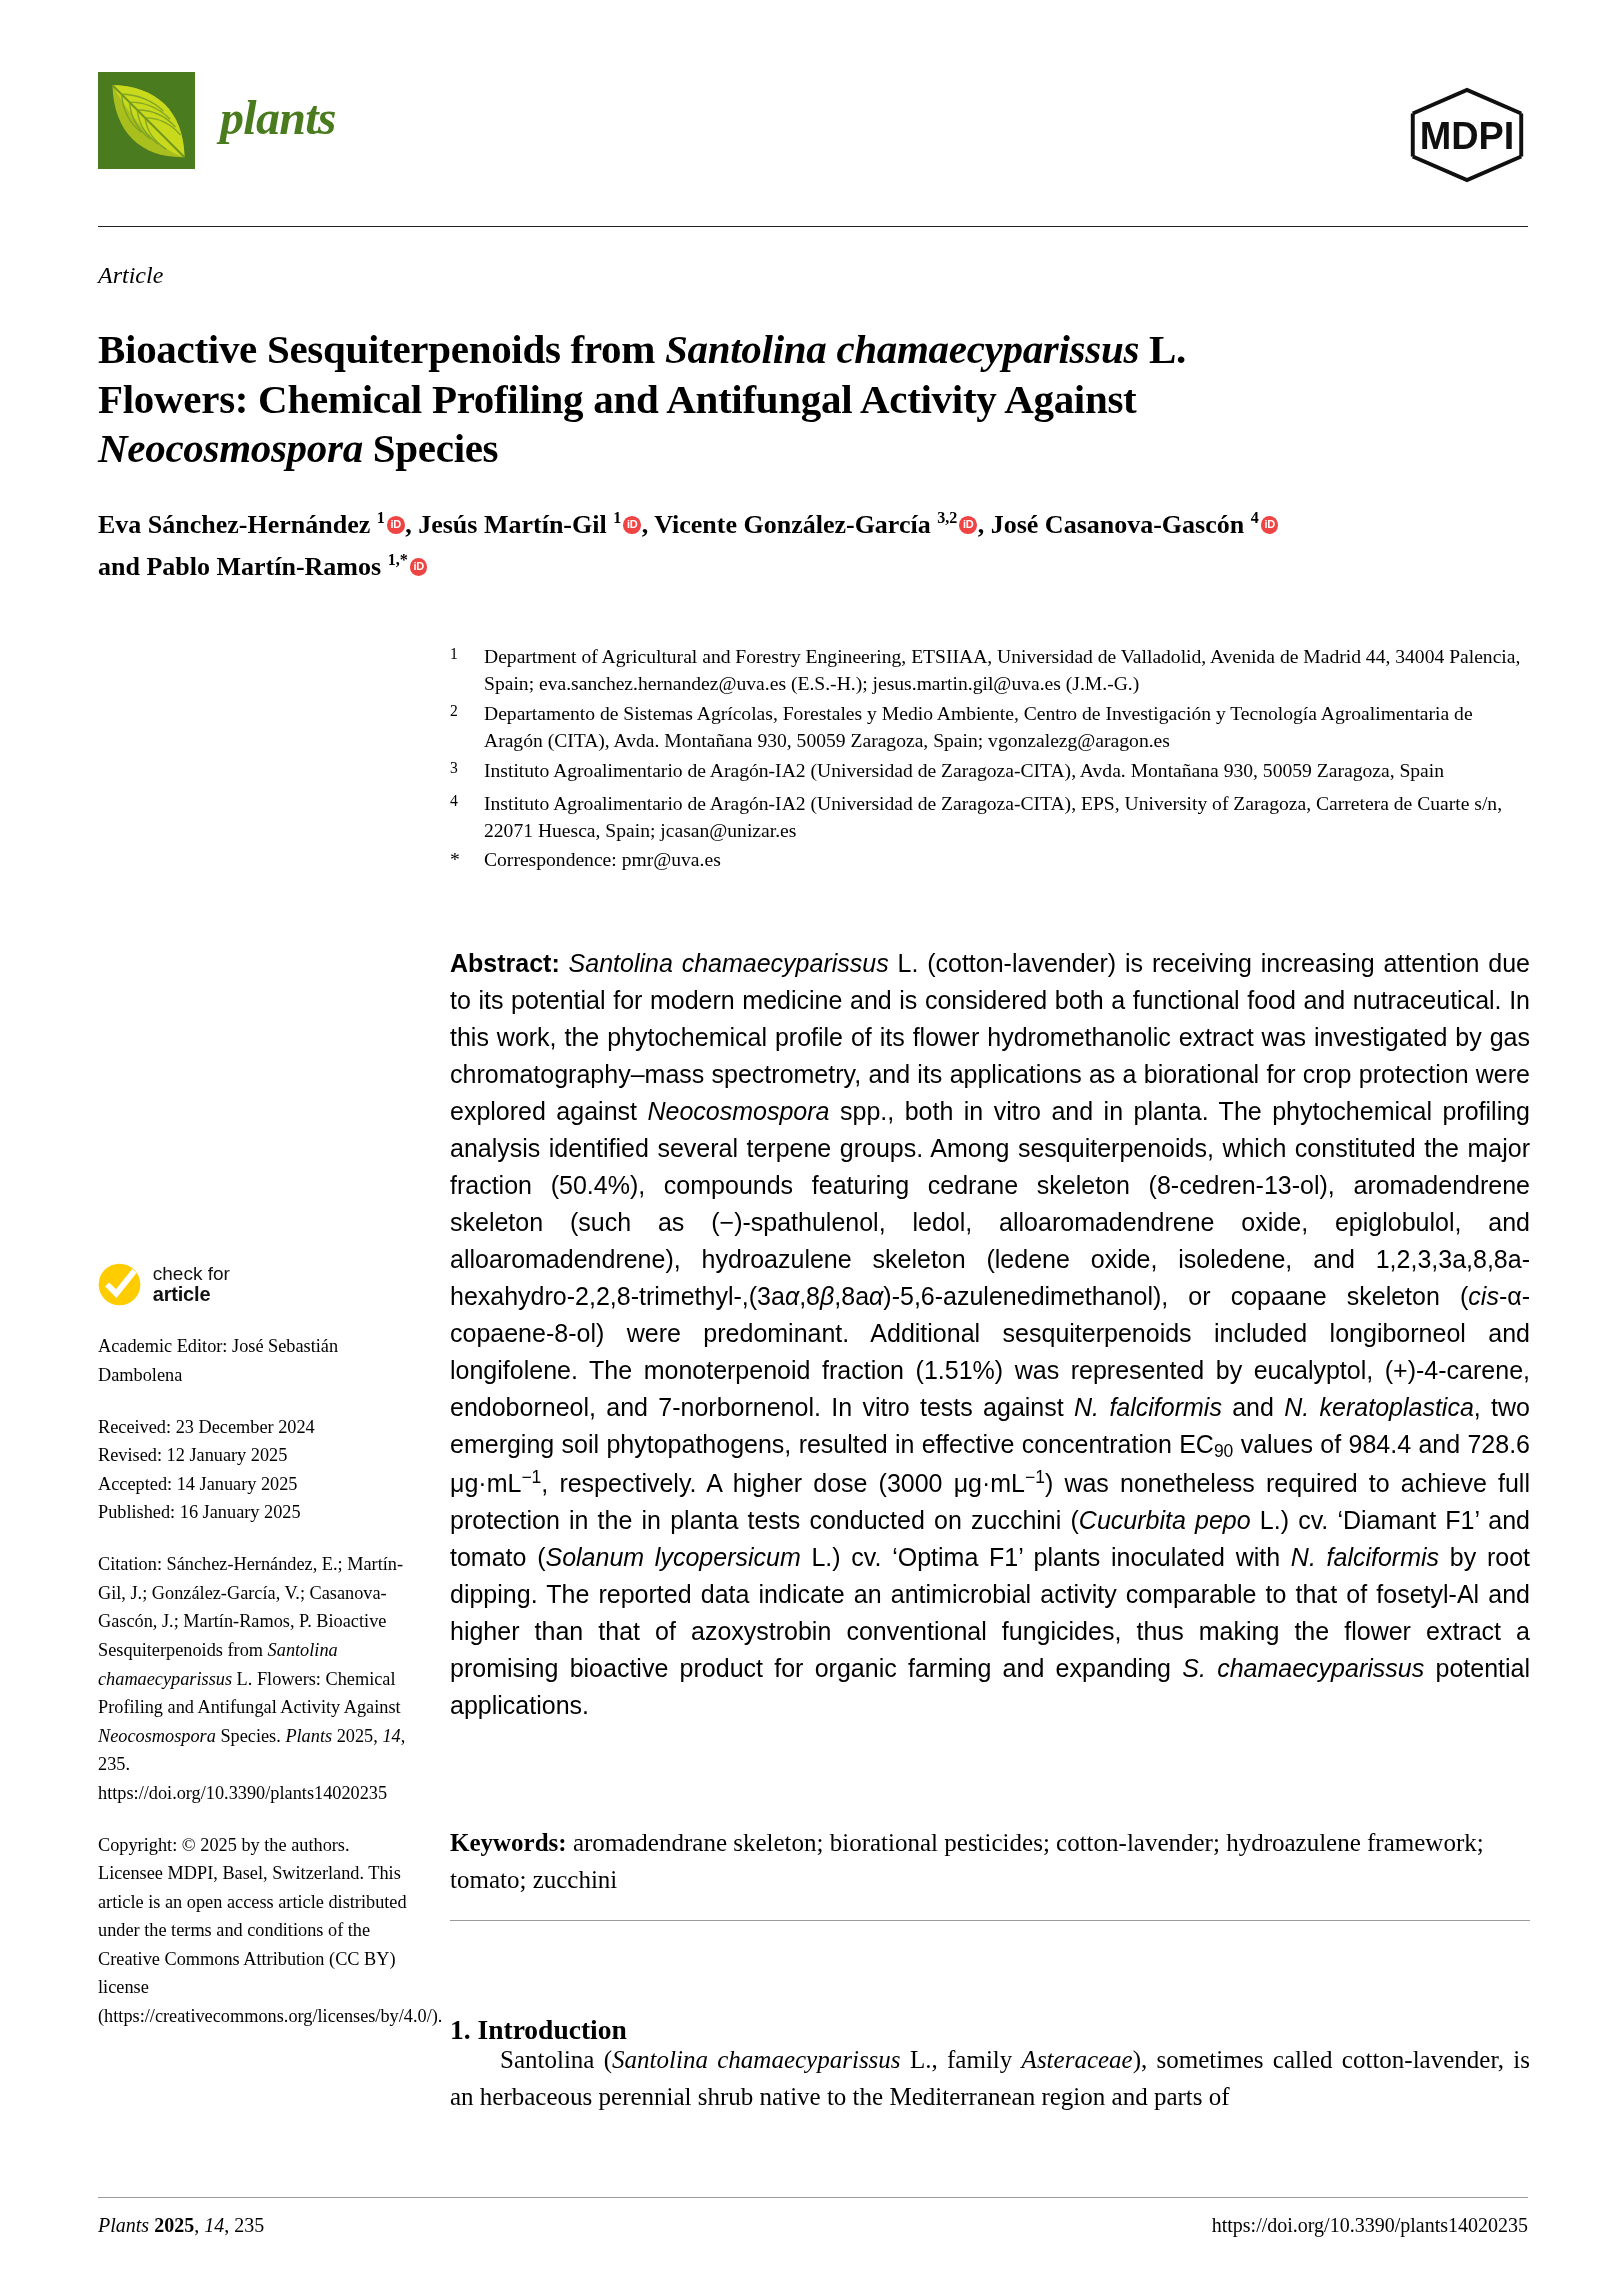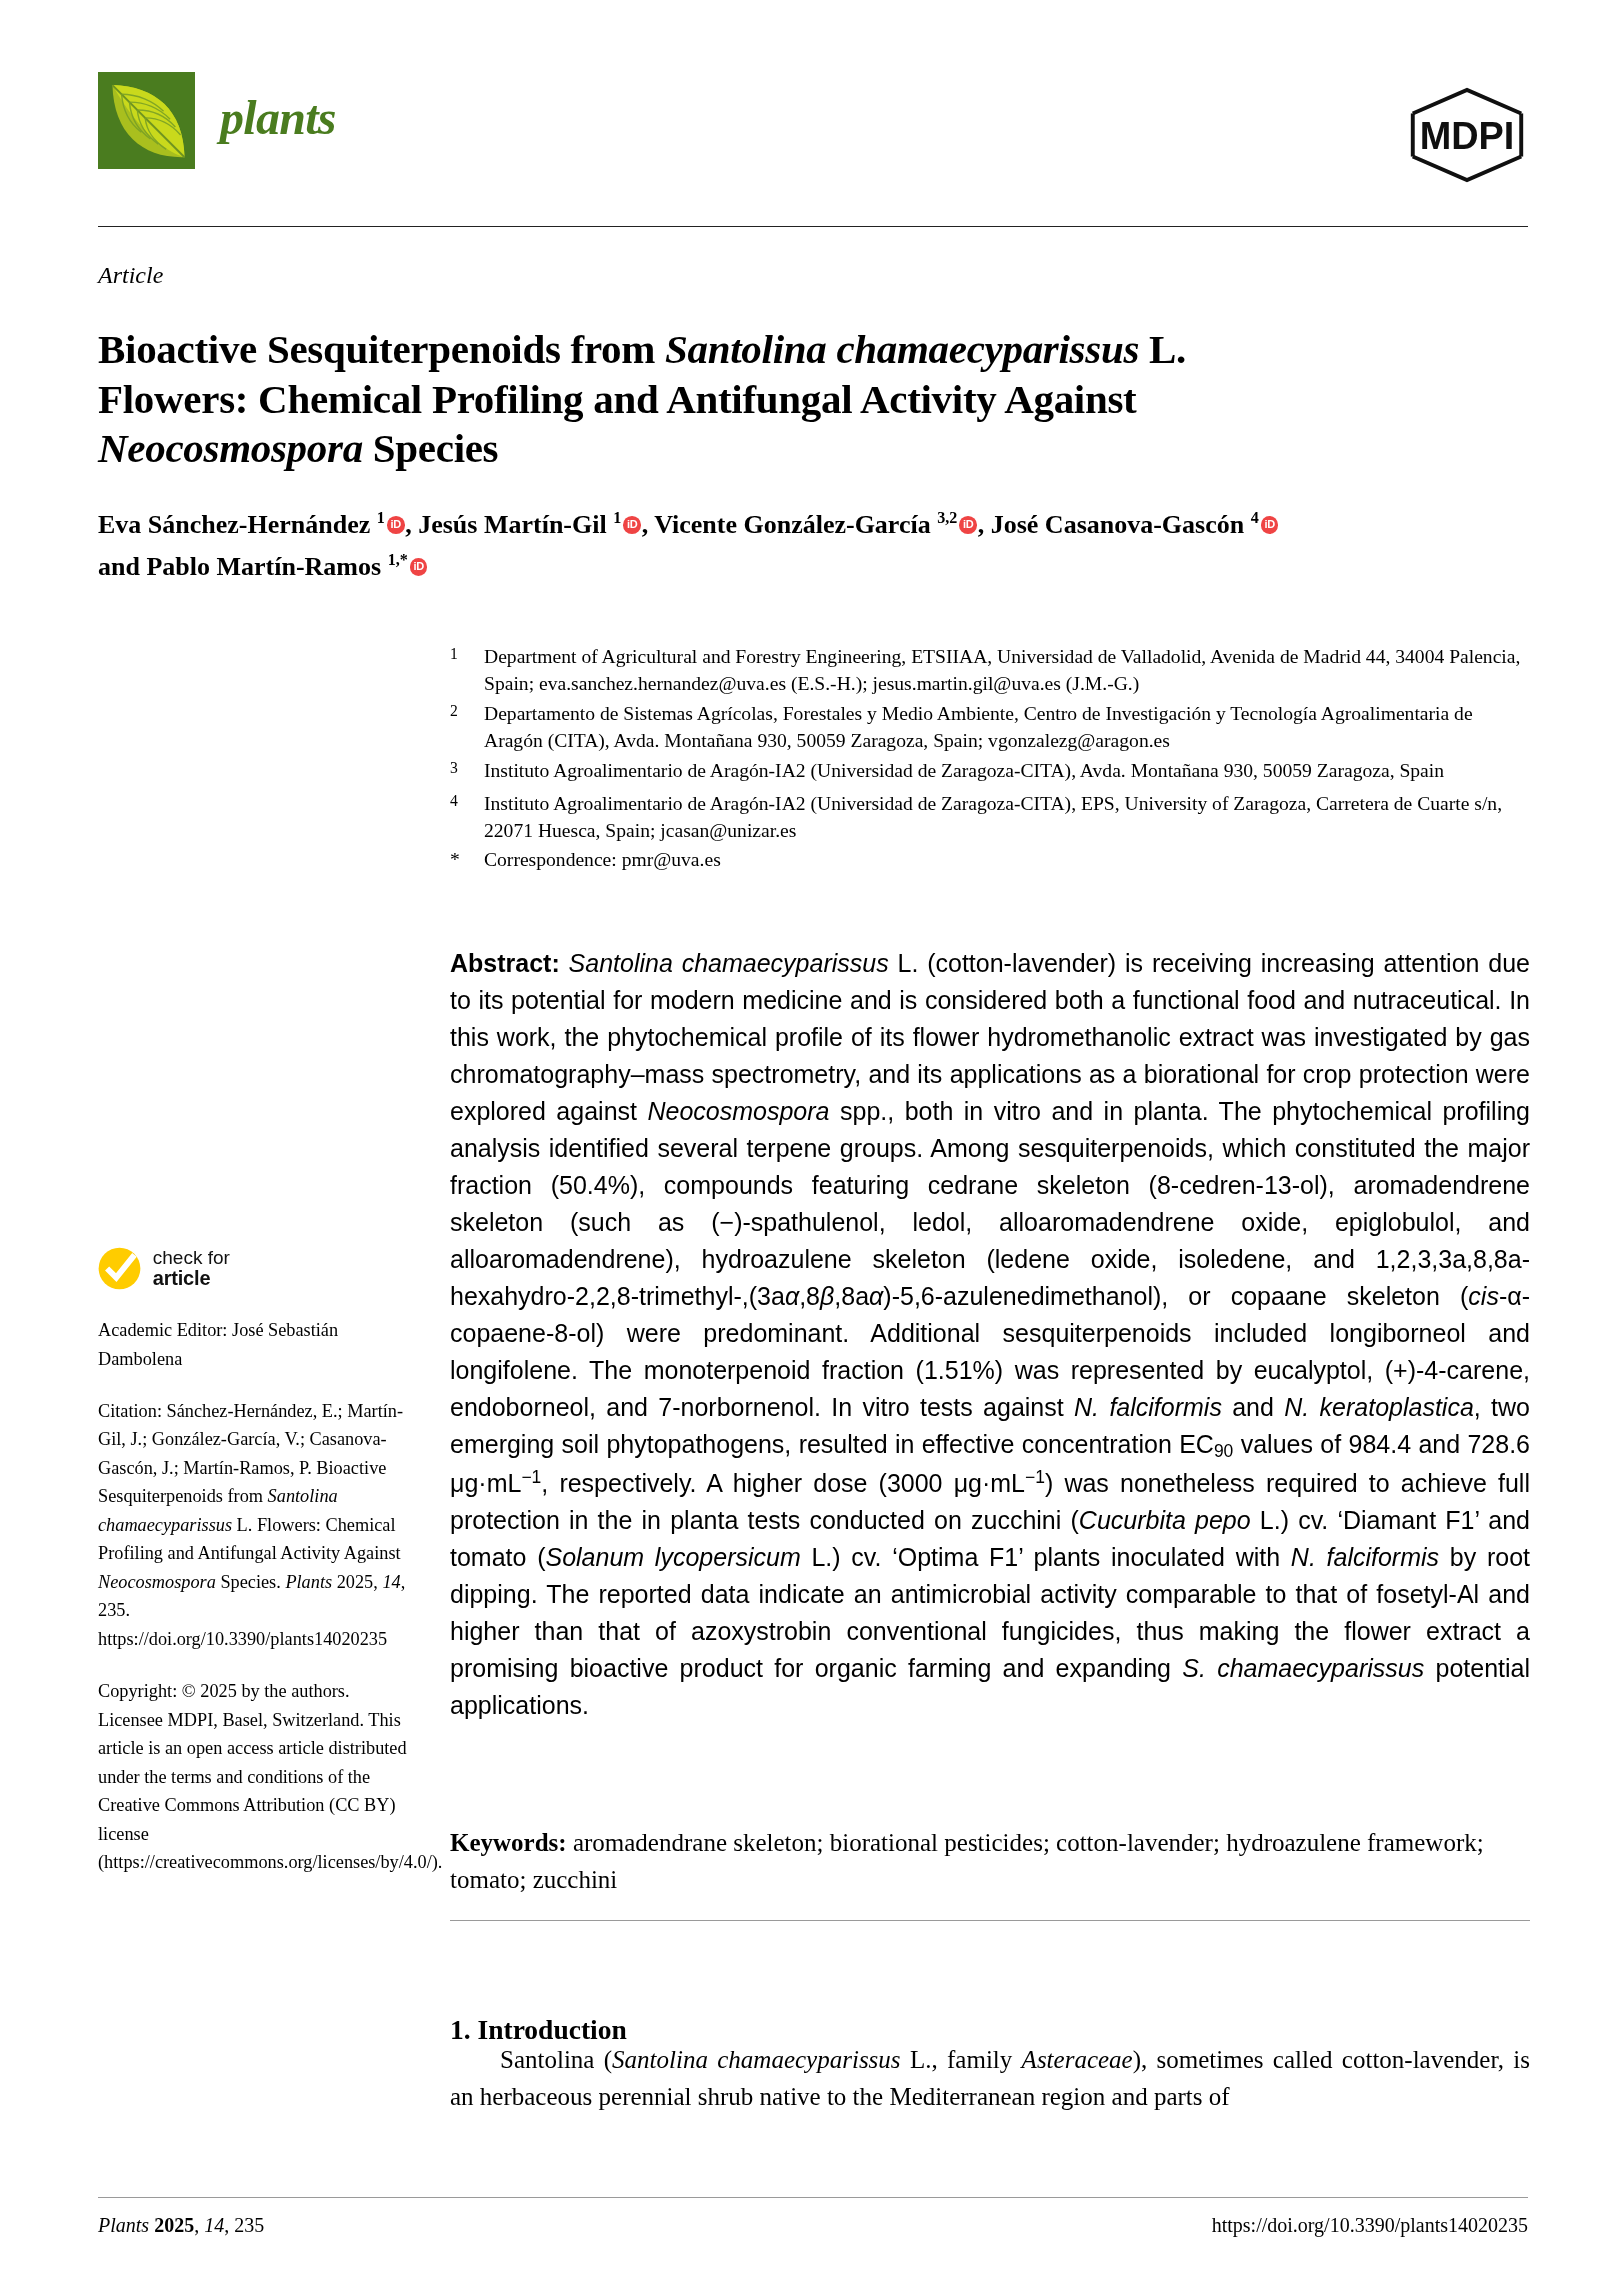--- a/index.html
+++ b/index.html
@@ -169,20 +169,21 @@
     font-size: 18.3px;
     line-height: 1.56;
   }
   .sidebar .blk { margin-bottom: 23.6px; }
   .sidebar b { font-weight: 400; }
   .sidebar i { font-style: italic; }
 
   .cfu {
     display: flex; align-items: center;
     margin-bottom: 26px;
+    margin-top: 16px;
   }
   .cfu-badge { width: 43px; height: 43px; position: relative; flex: 0 0 43px; }
   .cfu-text {
     margin-left: 11.8px;
     font-family: "Liberation Sans", "DejaVu Sans", sans-serif;
     line-height: 1.06;
   }
   .cfu-text .l1 { font-size: 19px; color:#111; }
   .cfu-text .l2 { font-size: 20px; font-weight: 700; color:#111; letter-spacing:-0.2px; }
 
@@ -290,20 +291,26 @@
         </svg>
       </div>
       <div class="cfu-text">
         <div class="l1">check for</div>
         <div class="l2">article</div>
       </div>
     </div>
 
     <div class="blk">Academic Editor: José Sebastián Dambolena</div>
 
+    <div class="blk">
+        <div>Received: 23 December 2024</div>
+        <div>Revised: 12 January 2025</div>
+        <div>Accepted: 14 January 2025</div>
+        <div>Published: 16 January 2025</div>
+      </div>
 
     <div class="blk"><b>Citation:</b> Sánchez-Hernández, E.; Martín-Gil, J.; González-García, V.; Casanova-Gascón, J.; Martín-Ramos, P. Bioactive Sesquiterpenoids from <i>Santolina chamaecyparissus</i> L. Flowers: Chemical Profiling and Antifungal Activity Against <i>Neocosmospora</i> Species. <i>Plants</i> <b>2025</b>, <i>14</i>, 235. https://doi.org/10.3390/plants14020235</div>
 
     <div class="blk"><b>Copyright:</b> © 2025 by the authors. Licensee MDPI, Basel, Switzerland. This article is an open access article distributed under the terms and conditions of the Creative Commons Attribution (CC BY) license (https://creativecommons.org/licenses/by/4.0/).</div>
   </div>
 
   <div class="abstract"><b>Abstract:</b> <i>Santolina chamaecyparissus</i> L. (cotton-lavender) is receiving increasing attention due to its potential for modern medicine and is considered both a functional food and nutraceutical. In this work, the phytochemical profile of its flower hydromethanolic extract was investigated by gas chromatography–mass spectrometry, and its applications as a biorational for crop protection were explored against <i>Neocosmospora</i> spp., both in vitro and in planta. The phytochemical profiling analysis identified several terpene groups. Among sesquiterpenoids, which constituted the major fraction (50.4%), compounds featuring cedrane skeleton (8-cedren-13-ol), aromadendrene skeleton (such as (−)-spathulenol, ledol, alloaromadendrene oxide, epiglobulol, and alloaromadendrene), hydroazulene skeleton (ledene oxide, isoledene, and 1,2,3,3a,8,8a-hexahydro-2,2,8-trimethyl-,(3a<i>α</i>,8<i>β</i>,8a<i>α</i>)-5,6-azulenedimethanol), or copaane skeleton (<i>cis</i>-α-copaene-8-ol) were predominant. Additional sesquiterpenoids included longiborneol and longifolene. The monoterpenoid fraction (1.51%) was represented by eucalyptol, (+)-4-carene, endoborneol, and 7-norbornenol. In vitro tests against <i>N.</i> <i>falciformis</i> and <i>N.</i> <i>keratoplastica</i>, two emerging soil phytopathogens, resulted in effective concentration EC<sub>90</sub> values of 984.4 and 728.6 μg·mL<sup>−1</sup>, respectively. A higher dose (3000 μg·mL<sup>−1</sup>) was nonetheless required to achieve full protection in the in planta tests conducted on zucchini (<i>Cucurbita pepo</i> L.) cv. ‘Diamant F1’ and tomato (<i>Solanum lycopersicum</i> L.) cv. ‘Optima F1’ plants inoculated with <i>N.</i> <i>falciformis</i> by root dipping. The reported data indicate an antimicrobial activity comparable to that of fosetyl-Al and higher than that of azoxystrobin conventional fungicides, thus making the flower extract a promising bioactive product for organic farming and expanding <i>S. chamaecyparissus</i> potential applications.</div>
 
   <div class="keywords"><b>Keywords:</b> aromadendrane skeleton; biorational pesticides; cotton-lavender; hydroazulene framework; tomato; zucchini</div>
 

